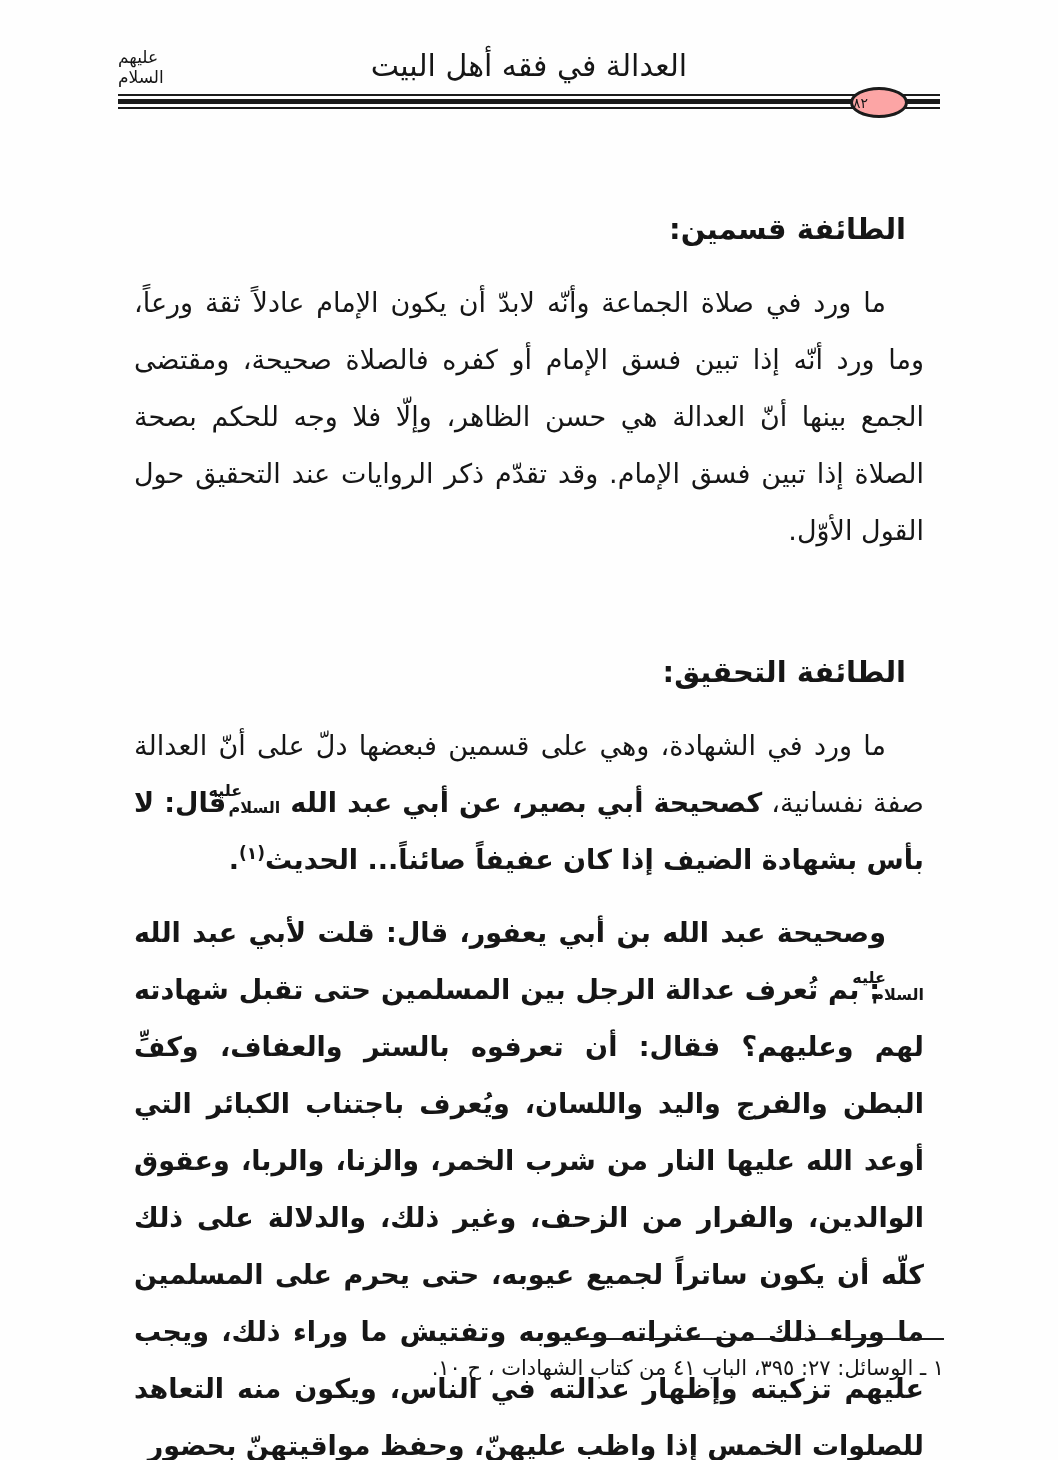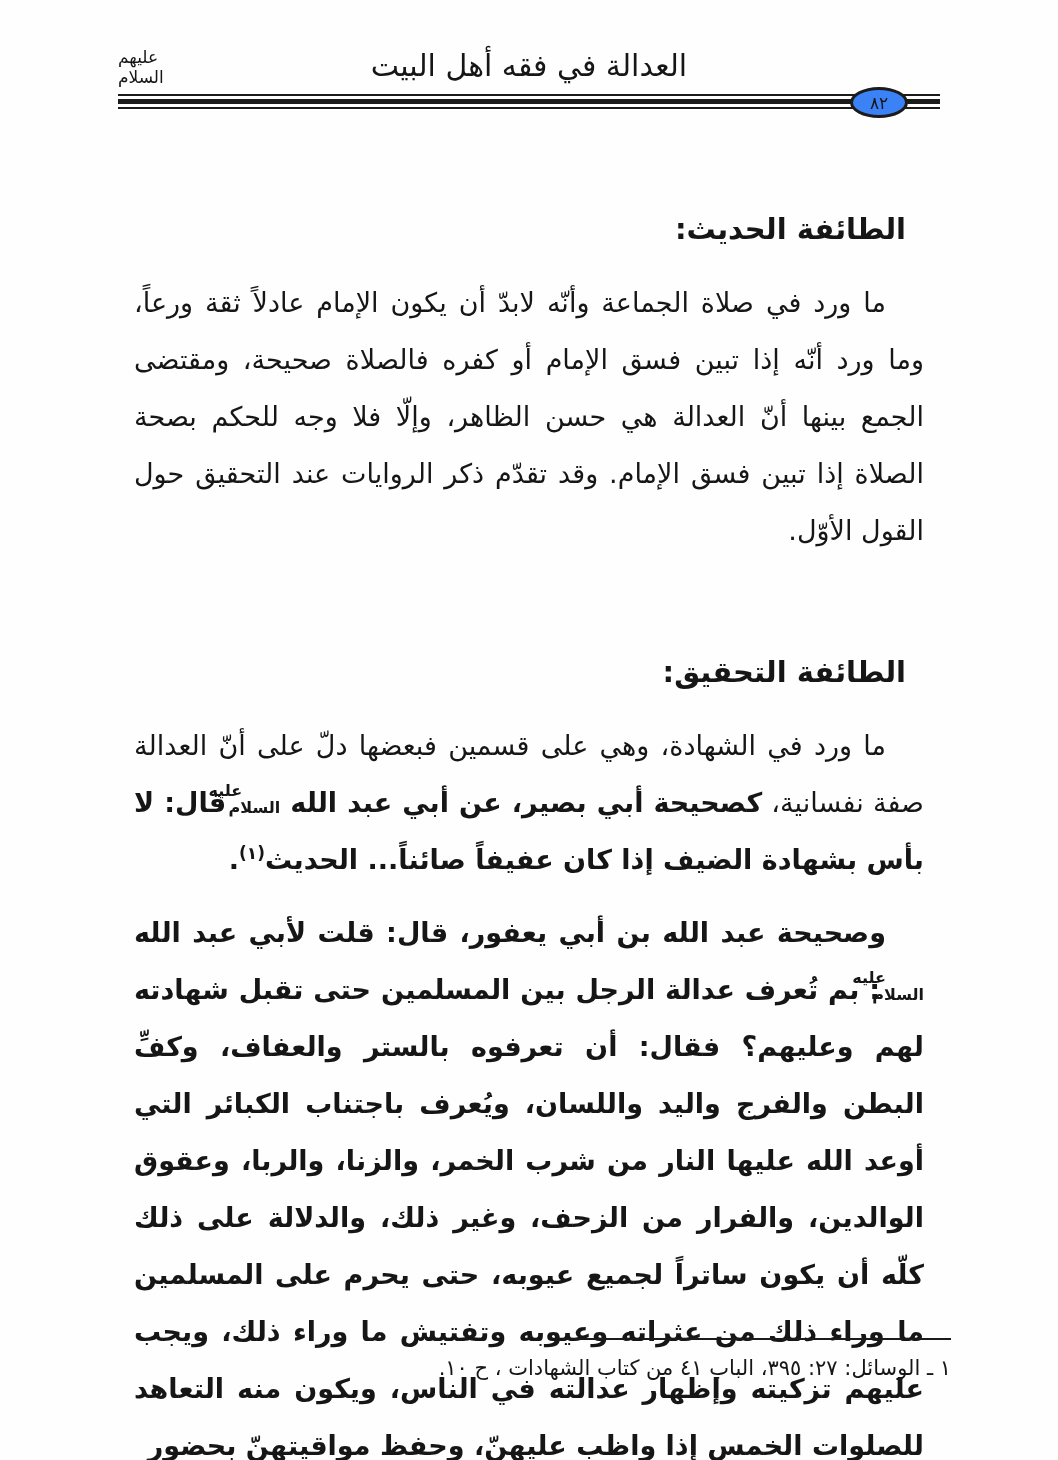--- a/index.html
+++ b/index.html
@@ -50,27 +50,27 @@
   .rule { position: absolute; left: 0; right: 0; background: #1b1b1b; }
   .rule-thin-top    { top: 0;   height: 2px; }
   .rule-thick       { top: 5px; height: 5px; }
   .rule-thin-bottom { top: 13px; height: 2px; }
   .page-number-badge {
     position: absolute;
     top: -7px;
     right: 32px;
     width: 58px;
     height: 31px;
-    background: #3b82f6;
+    background: #fca5a5;
     border: 3px solid #1b1b1b;
     border-radius: 50%;
     display: flex;
     align-items: center;
-    justify-content: center;
-    font-size: 17px;
+    justify-content: flex-end;
+    font-size: 14px;
     z-index: 2;
   }
 
   
   .content {
     position: absolute;
     top: 212px;
     right: 118px;
     left: 118px;
   }
@@ -105,21 +105,21 @@
     font-weight: bold;
     font-size: 17px;
     vertical-align: super;
     line-height: 0;
   }
 
   
   .footnote {
     position: absolute;
     top: 1338px;
-    right: 107px;
+    right: 114px;
     left: 118px;
   }
   .footnote-rule {
     width: 388px;
     height: 2px;
     background: #1b1b1b;
     margin-bottom: 12px;
   }
   .footnote-text {
     font-size: 21px;
@@ -142,21 +142,21 @@
       <div class="rule rule-thick"></div>
       <div class="rule rule-thin-bottom"></div>
       <div class="page-number-badge">
         <span>٨٢</span>
       </div>
     </div>
   </header>
 
   <main class="content">
 
-    <h2 class="section-heading">الطائفة الحديث:</h2>
+    <h2 class="section-heading">الطائفة قسمين:</h2>
 
     <p class="para"><span>ما ورد في صلاة الجماعة وأنّه لابدّ أن يكون الإمام عادلاً ثقة ورعاً، وما ورد أنّه إذا تبين فسق الإمام أو كفره فالصلاة صحيحة، ومقتضى الجمع بينها أنّ العدالة هي حسن الظاهر، وإلّا فلا وجه للحكم بصحة الصلاة إذا تبين فسق الإمام. وقد تقدّم ذكر الروايات عند التحقيق حول القول الأوّل.</span></p>
 
     <h2 class="section-heading mt-section">الطائفة التحقيق:</h2>
 
     <p class="para"><span>ما ورد في الشهادة، وهي على قسمين فبعضها دلّ على أنّ العدالة صفة نفسانية، </span><span class="seg-bold">كصحيحة أبي بصير، عن أبي عبد الله </span><span class="honorific">عليه السلام</span><span class="seg-bold"> قال: لا بأس بشهادة الضيف إذا كان عفيفاً صائناً... الحديث</span><span class="footnote-ref">(١)</span><span class="seg-bold">.</span></p>
 
     <p class="para"><span class="seg-bold">وصحيحة عبد الله بن أبي يعفور، قال: قلت لأبي عبد الله </span><span class="honorific">عليه السلام</span><span class="seg-bold">: بم تُعرف عدالة الرجل بين المسلمين حتى تقبل شهادته لهم وعليهم؟ فقال: أن تعرفوه بالستر والعفاف، وكفِّ البطن والفرج واليد واللسان، ويُعرف باجتناب الكبائر التي أوعد الله عليها النار من شرب الخمر، والزنا، والربا، وعقوق الوالدين، والفرار من الزحف، وغير ذلك، والدلالة على ذلك كلّه أن يكون ساتراً لجميع عيوبه، حتى يحرم على المسلمين ما وراء ذلك من عثراته وعيوبه وتفتيش ما وراء ذلك، ويجب عليهم تزكيته وإظهار عدالته في الناس، ويكون منه التعاهد للصلوات الخمس إذا واظب عليهنّ، وحفظ مواقيتهنّ بحضور</span></p>
 
   </main>

